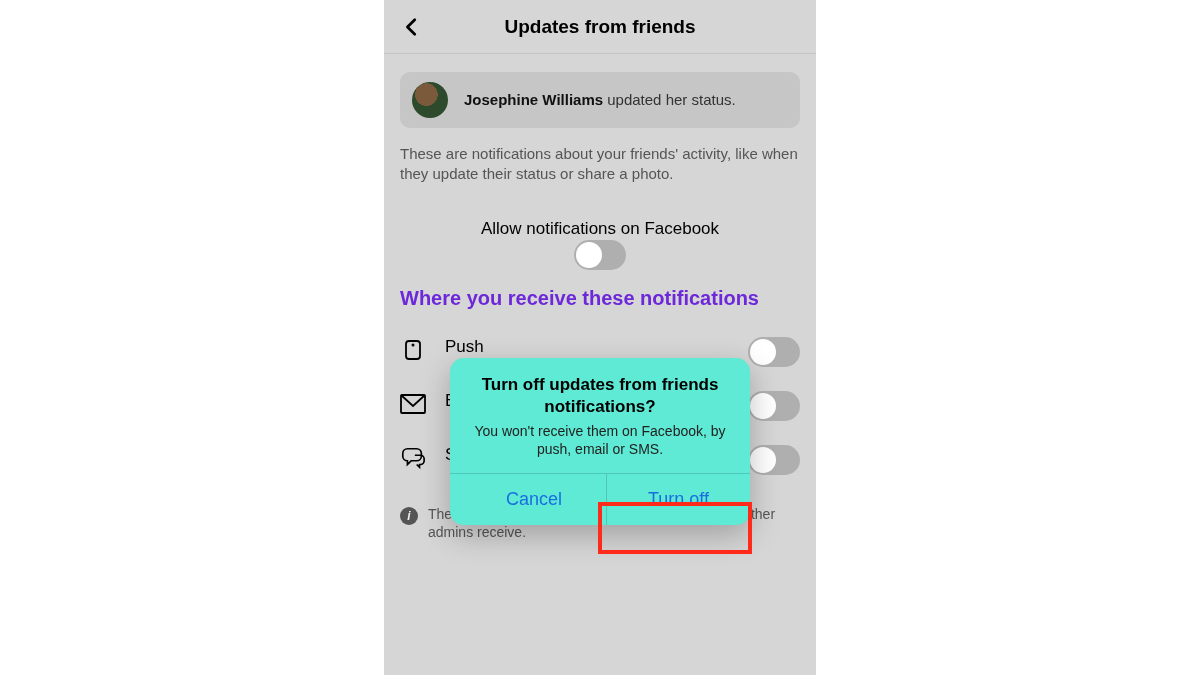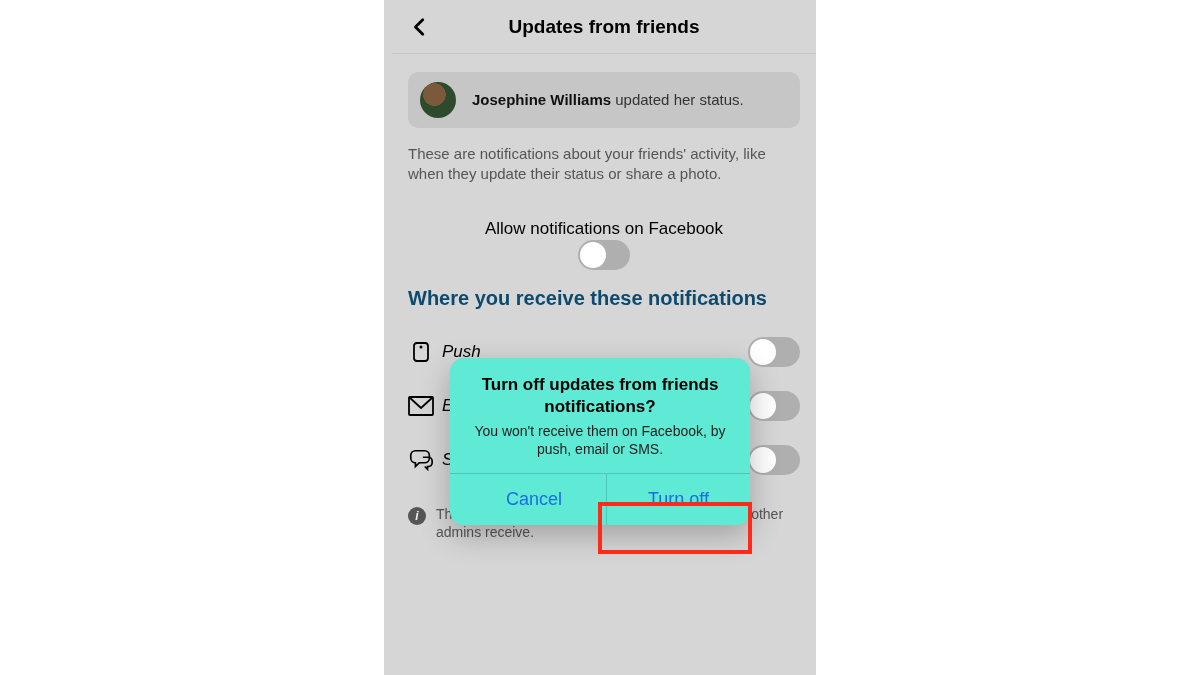--- a/index.html
+++ b/index.html
@@ -4,21 +4,20 @@
 <style>
   * { box-sizing: border-box; margin: 0; padding: 0; }
   html, body { width: 1200px; height: 675px; background: #fff; font-family: -apple-system, Helvetica, Arial, sans-serif; }
   .stage { width: 1200px; height: 675px; position: relative; background: #fff; }
   .phone {
     position: absolute;
     left: 384px; top: 0;
     width: 432px; height: 675px;
     background: #d6d6d6;
     overflow: hidden;
-    padding-left: 8px;
   }
   .header {
     position: relative;
     height: 54px;
     display: flex;
     align-items: center;
     justify-content: center;
     border-bottom: 1px solid rgba(0,0,0,0.08);
   }
   .back-btn {
@@ -44,36 +43,35 @@
   }
   .notif-text { font-size: 15px; color:#333; line-height:1.3; }
   .notif-text .name { font-weight:700; color:#111; }
   .desc { font-size: 15px; color:#555; line-height:1.35; margin-bottom: 27px; }
   .row {
     display:flex; align-items:center; justify-content:space-between;
     padding: 6px 0 16px 0;
     flex-direction: column;
   }
   .row-label { font-size:17px; color:#000; max-width: 280px; line-height:1.3; }
-  .section-heading { font-size:20px; font-weight:800; color:#0c4a6e; line-height:1.25; margin-bottom: 14px; }
+  .section-heading { font-size:20px; font-weight:800; color:#6d28d9; line-height:1.25; margin-bottom: 14px; }
   .toggle {
     width: 52px; height: 30px; border-radius: 15px;
     background: rgba(0,0,0,0.18);
     position: relative; flex:0 0 auto;
   }
   .toggle .knob {
     position:absolute; top:2px; left:2px;
     width:26px; height:26px; border-radius:50%;
     background:#fff;
   }
   .channel-list { margin-top: 6px; }
   .channel-row {
-    display:flex; align-items:center; gap:8px;
+    display:flex; gap:19px;
     padding: 12px 0;
-    font-style: italic;
   }
   .channel-icon { width:26px; height:26px; color:#000; flex:0 0 auto; display:flex; align-items:center; justify-content:center; }
   .channel-label { flex:1 1 auto; font-size:17px; color:#000; }
   .footer-note {
     display:flex; gap:10px; align-items:flex-start;
     padding: 18px 0 0 0; color:#555; font-size:14px; line-height:1.35;
   }
   .info-dot {
     width:18px; height:18px; border-radius:50%;
     background:#555; color:#eee; font-size:12px; font-weight:700;

